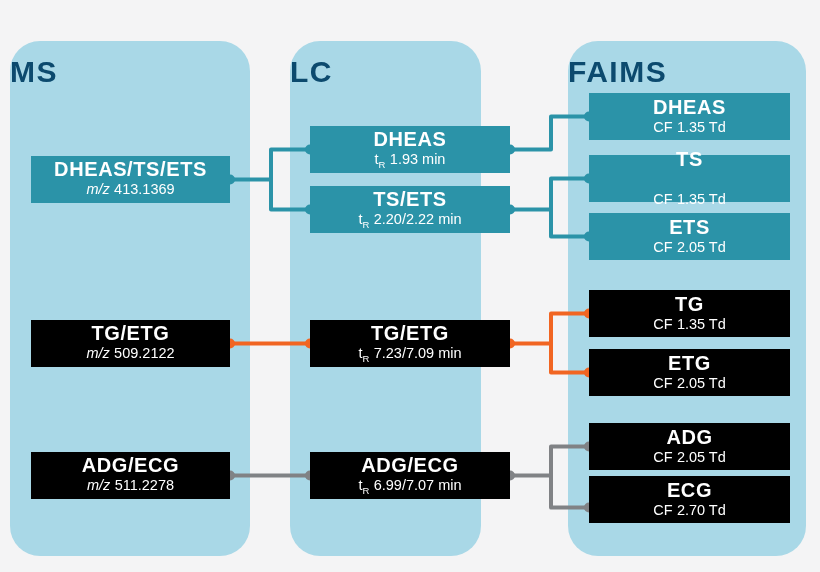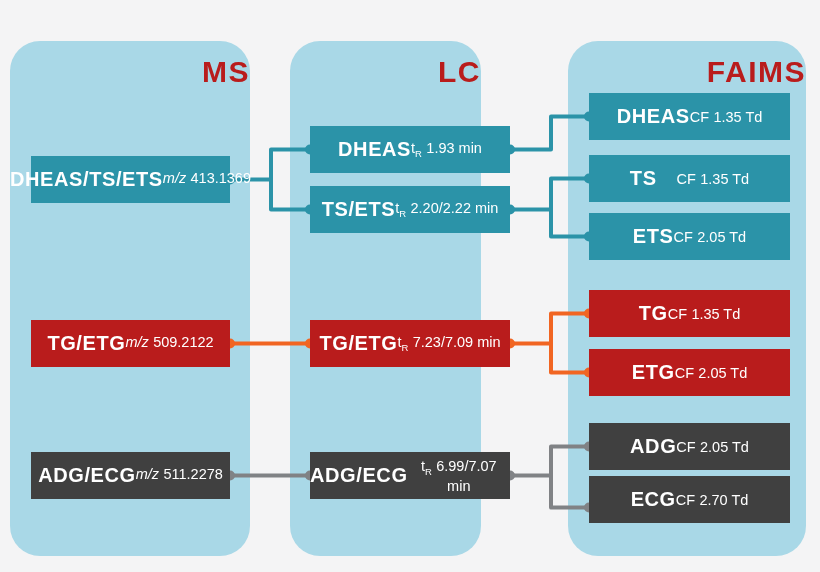--- a/index.html
+++ b/index.html
@@ -6,34 +6,34 @@
   .canvas{
     position:relative;width:820px;height:572px;overflow:hidden;
     background:#f4f4f5;
     font-family:"Liberation Sans",sans-serif;
   }
   .panel{position:absolute;top:41px;height:515px;background:#a9d8e7;border-radius:30px;}
   .panel-ms{left:10px;width:240px;}
   .panel-lc{left:290px;width:191px;}
   .panel-faims{left:568px;width:238px;}
   .panel-title{
-    text-align:right;margin-top:14px;font-size:30px;font-weight:bold;
-    color:#b91c1c;letter-spacing:1.5px;
+    text-align:left;margin-top:14px;font-size:30px;font-weight:bold;
+    color:#0c4a6e;letter-spacing:1.5px;
   }
   .connectors{position:absolute;left:0;top:0;z-index:1;}
   .box{
     position:absolute;height:47px;z-index:2;color:#fff;text-align:center;
-    display:flex;flex-direction:row;align-items:center;justify-content:center;
+    display:flex;flex-direction:column;align-items:center;justify-content:center;
   }
   .col-ms .box, .box.ms{left:31px;width:199px;}
   .box.lc{left:310px;width:200px;}
   .box.faims{left:589px;width:201px;}
   .teal{background:#2b93a8;}
-  .orange{background:#b91c1c;}
-  .gray{background:#404040;}
+  .orange{background:#000000;}
+  .gray{background:#000000;}
   .box-label{font-size:20px;font-weight:bold;letter-spacing:.6px;line-height:1.05;}
   .box-sub{font-size:14.5px;line-height:1.15;margin-top:1px;}
   .box-sub .it{font-style:italic;}
   .box-sub sub{font-size:9.5px;vertical-align:-4px;letter-spacing:0;}
   .box-sub .txt{margin-left:.3em;}
   
   .ms-0{top:156px;} .ms-1{top:320px;} .ms-2{top:452px;}
   .lc-0{top:126px;} .lc-1{top:186px;} .lc-2{top:320px;} .lc-3{top:452px;}
   .fa-0{top:93px;} .fa-1{top:155px;gap:20px;} .fa-2{top:213px;}
   .fa-3{top:290px;} .fa-4{top:349px;}

